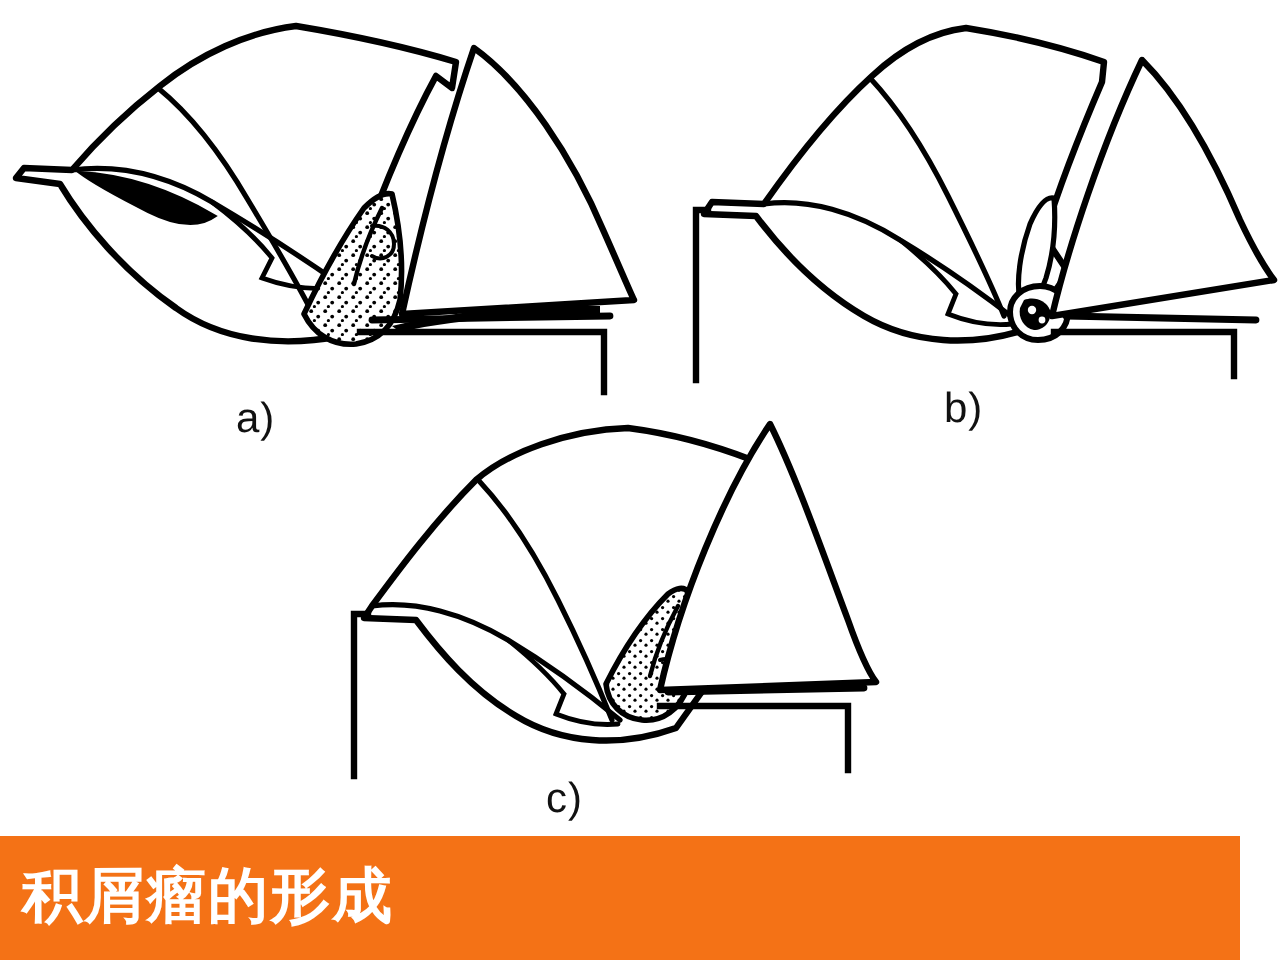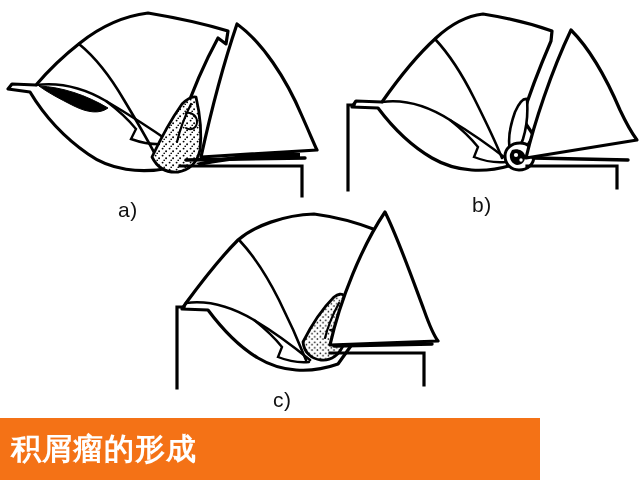--- a/index.html
+++ b/index.html
@@ -42,21 +42,21 @@
     white-space: nowrap;
   }
   #label-a { left: 118px; top: 198px; }
   #label-b { left: 472px; top: 193px; }
   #label-c { left: 273px; top: 388px; }
 
   #caption-banner {
     position: absolute;
     left: 0;
     top: 418px;
-    width: 540px;
+    width: 620px;
     height: 62px;
     display: flex;
     align-items: center;
     box-sizing: border-box;
     padding-left: 11px;
   }
   #caption-text {
     font-family: "DejaVu Sans", "Liberation Sans", sans-serif;
     font-size: 30px;
     font-weight: 700;

